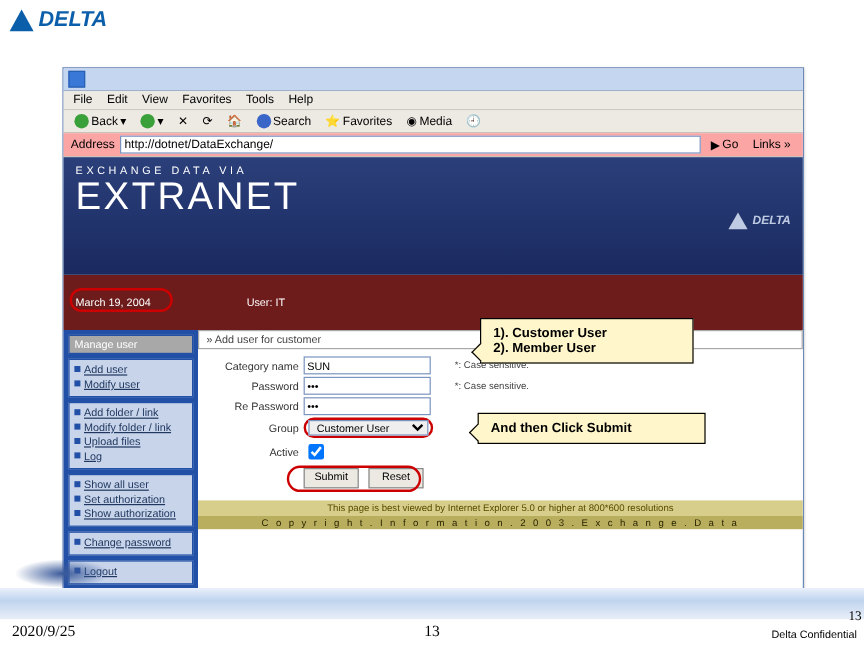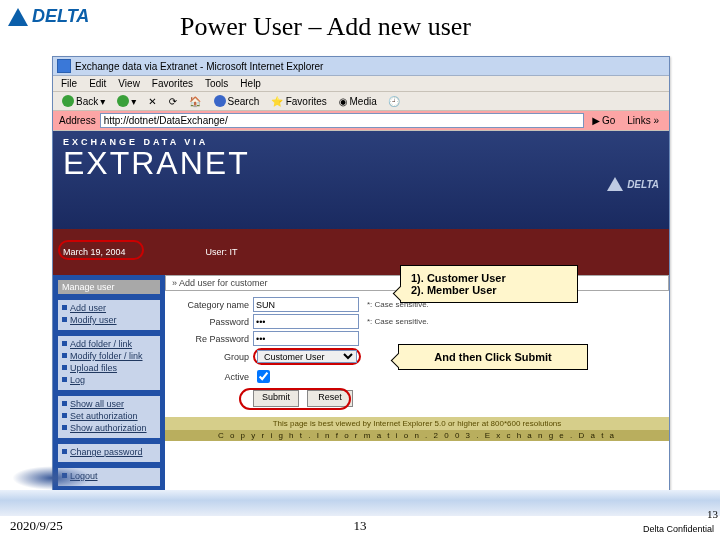--- a/index.html
+++ b/index.html
@@ -15,75 +15,73 @@
 .menubar{display:flex;gap:12px;padding:2px 8px;background:#ede9e3;border-bottom:1px solid #c8c2b8;}
 .toolbar{display:flex;align-items:center;gap:6px;padding:2px 6px;background:#ede9e3;border-bottom:1px solid #c8c2b8;}
 .tbtn{display:flex;align-items:center;gap:2px;padding:1px 3px;}
 .tbtn .dot{width:12px;height:12px;border-radius:50%;background:#3aa03a;}
 .tbtn .dotb{background:#3a66c8;}
 .addrbar{display:flex;align-items:center;gap:4px;padding:2px 6px;background:#fca5a5;border-bottom:1px solid #c8c2b8;}
 .addrbar input{flex:1;border:1px solid #7a94c0;font-size:10px;padding:1px 3px;background:#fff;}
 .gobtn{display:flex;align-items:center;gap:2px;padding:0 4px;}
 .links{padding:0 4px;}
 .banner{position:relative;height:86px;background:linear-gradient(#2b3f7a,#1a2a60);color:#fff;padding:6px 10px;overflow:hidden;}
-.banner .kicker{font-size:9px;letter-spacing:3px;font-weight:bold;}
+.banner .kicker{font-size:9px;letter-spacing:3px;}
 .banner .big{font-family:Impact,Arial Black,sans-serif;font-size:32px;letter-spacing:2px;line-height:1;}
 .banner .brand{position:absolute;right:10px;top:46px;display:flex;align-items:center;gap:4px;color:#c8d4ea;font-weight:bold;font-style:italic;opacity:.95;}
 .banner .brand .tri2{width:0;height:0;border-left:8px solid transparent;border-right:8px solid transparent;border-bottom:14px solid #c8d4ea;}
 .redbar{display:flex;align-items:center;background:#6e1b1b;color:#fff;font-size:9px;padding:18px 10px;gap:80px;}
 .content{display:flex;align-items:flex-start;}
 .side{width:104px;background:#2150a6;padding:4px;}
 .sidegrp{background:#c8d4ea;border:1px solid #2150a6;margin-bottom:4px;padding:2px 4px 4px 4px;}
 .sidegrp a{display:block;color:#203860;font-size:9px;text-decoration:underline;padding:1px 0 1px 8px;position:relative;}
 .sidegrp a::before{content:"";position:absolute;left:0;top:3px;width:5px;height:5px;background:#2150a6;}
 .main{flex:1;background:#fff;}
 .sect{border:1px solid #a8a8a8;font-size:9px;padding:2px 6px;color:#444;}
 .formtbl{padding:4px 6px;}
 .row{display:flex;align-items:center;margin:2px 0;gap:4px;}
 .row .lbl{width:78px;text-align:right;color:#333;font-size:9px;}
 .row input[type=text],.row input[type=password],.row select{border:1px solid #7a94c0;font-size:9px;padding:0 2px;height:13px;width:100px;}
-.row .hint{color:#444;font-size:8px;margin-left:4px;}
+.row .hint{color:#444;font-size:8px;margin-left:16px;}
 .btnrow{margin:4px 0 6px 82px;display:flex;gap:8px;}
 .btn92{border:1px solid #888;background:#ece9e2;font-size:9px;width:44px;height:15px;line-height:13px;text-align:center;}
 .groupselect{position:relative;border:2px solid #c00;border-radius:10px;padding:0 2px;}
 .footer1{background:#d6ce8a;color:#5a4c00;font-size:8px;text-align:center;padding:2px 0;}
 .footer2{background:#b9ae5e;color:#2a2400;font-size:8px;text-align:center;padding:1px 0;letter-spacing:2px;}
 .statusbar{display:flex;align-items:center;background:#ede9e3;border-top:1px solid #c8c2b8;padding:2px 6px;gap:4px;}
 .statusbar .flex{flex:1;}
 .callout{position:absolute;background:#fff6cc;border:1px solid #000;font-size:11px;font-weight:bold;padding:6px 10px;color:#000;}
 .callout::after{content:"";position:absolute;width:10px;height:10px;background:#fff6cc;border-left:1px solid #000;border-bottom:1px solid #000;}
 .call1{top:265px;left:400px;width:156px;}
 .call1::after{left:-6px;top:22px;transform:rotate(45deg);}
-.call2{top:344px;left:398px;width:168px;text-align:center;}
+.call2{top:344px;left:398px;width:168px;}
 .call2::after{left:-6px;top:10px;transform:rotate(45deg);}
 .circ1{position:absolute;top:240px;left:58px;width:82px;height:16px;border:2px solid #c00;border-radius:10px;}
 .redrowcirc{position:absolute;top:388px;left:239px;width:108px;height:18px;border:2px solid #c00;border-radius:12px;}
 .sub{position:absolute;bottom:6px;left:10px;font-family:Times New Roman,serif;font-size:13px;}
 .pagenum{position:absolute;bottom:6px;left:50%;transform:translateX(-50%);font-family:Times New Roman,serif;font-size:13px;}
 .conf{position:absolute;bottom:6px;right:6px;font-size:9px;color:#000;}
 .pagenum2{position:absolute;bottom:20px;right:2px;font-family:Times New Roman,serif;font-size:11px;}
 .bottomband{position:absolute;bottom:24px;left:0;right:0;height:26px;background:linear-gradient(#eaf1fb,#c0d4ee 40%,#e8eef8);}
 .domeshadow{position:absolute;bottom:50px;left:12px;width:80px;height:24px;background:radial-gradient(ellipse at center,#3a5a9a 0%,rgba(58,90,154,0) 70%);border-radius:50%;}
 </style>
 </head>
 <body>
 
 <div class="slide">
   <div class="topbar">
     <div class="logo">
       <span class="tri"></span>
       <span>DELTA</span>
     </div>
-    <div class="slide-title">Power User – Add new user</div>
   </div>
 
   <div class="browser">
     <div class="titlebar">
       <span class="ic"></span>
-      <span>Exchange data via Extranet - Microsoft Internet Explorer</span>
     </div>
     <div class="menubar">
       <span>File</span>
       <span>Edit</span>
       <span>View</span>
       <span>Favorites</span>
       <span>Tools</span>
       <span>Help</span>
     </div>
     <div class="toolbar">

